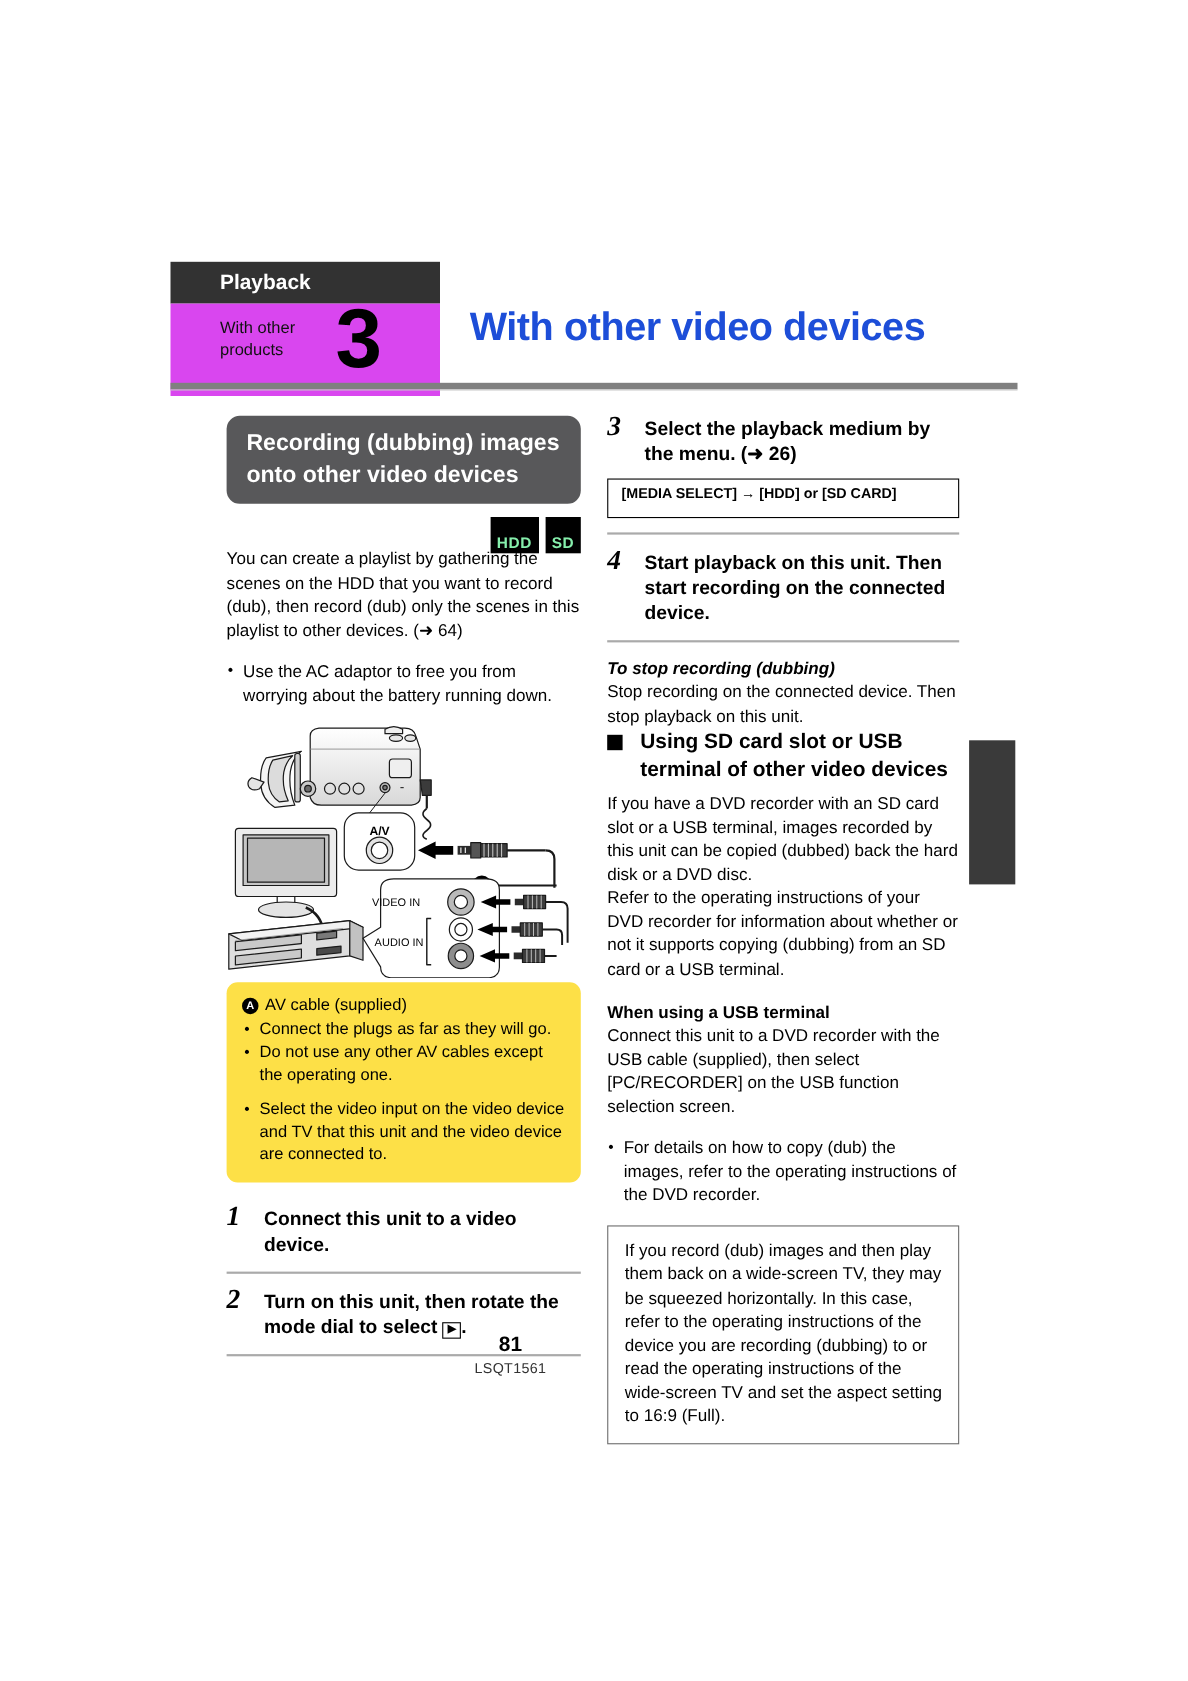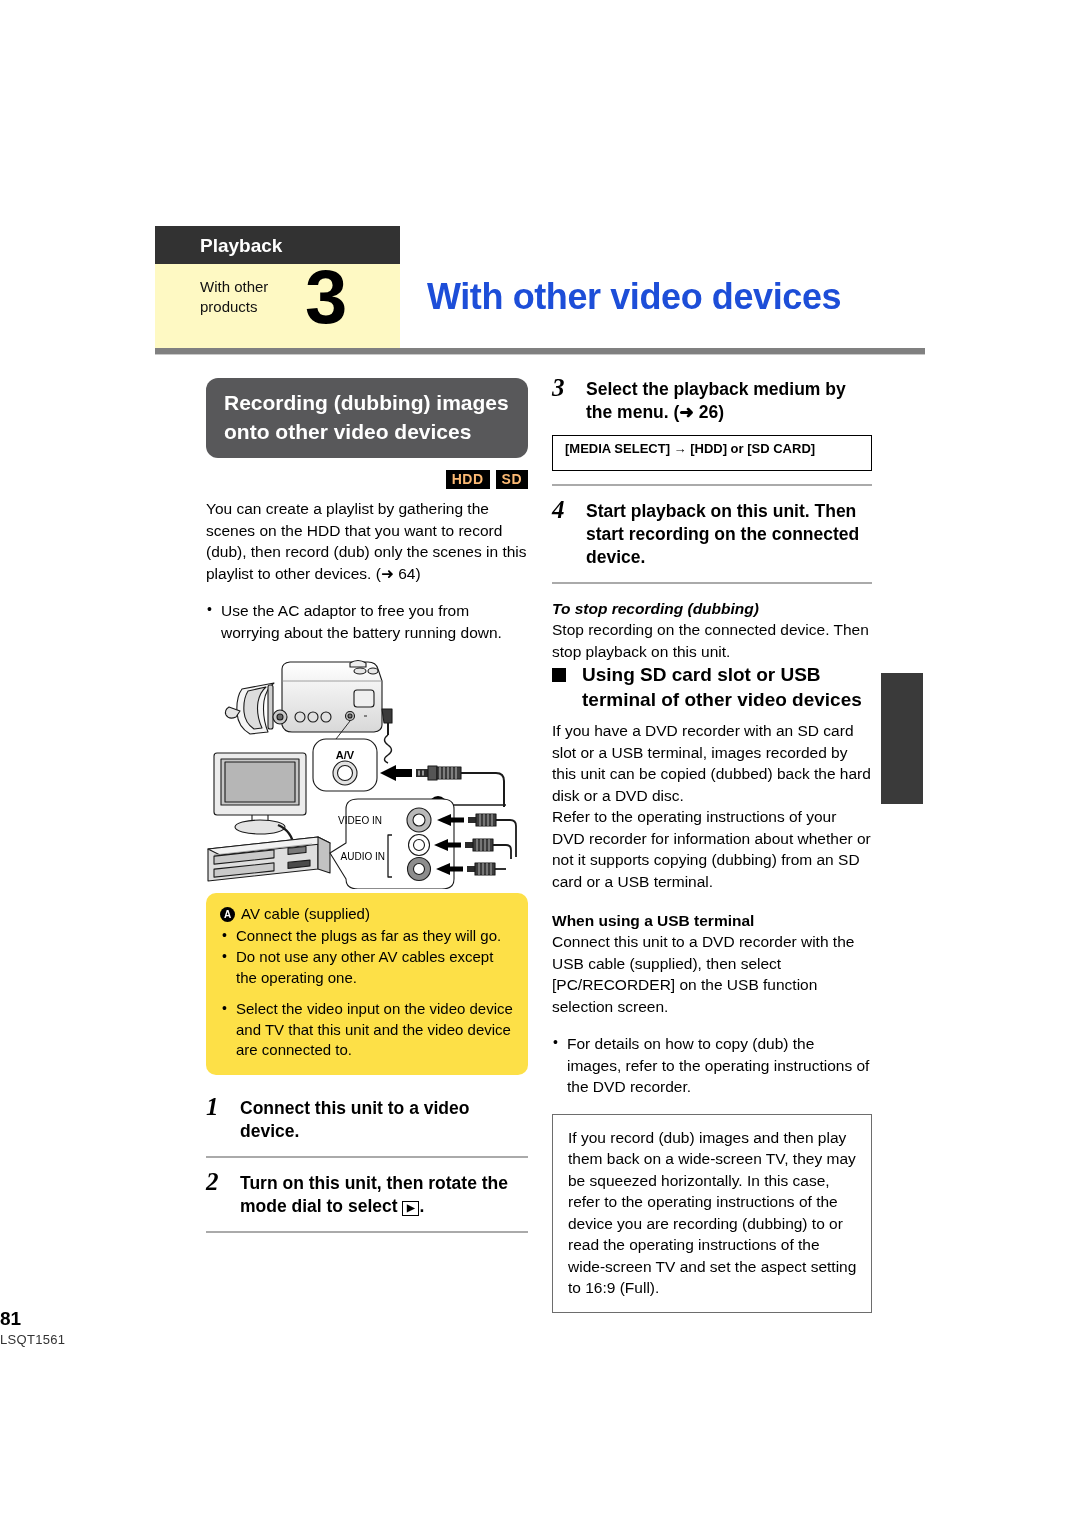--- a/index.html
+++ b/index.html
@@ -20,21 +20,21 @@
   #page-header {
     position: absolute;
     left: 155px;
     top: 226px;
     width: 770px;
     height: 125px;
   }
   #chapter-block {
     position: absolute;
     left: 0;
-    top: 0;
+    top: 12px;
     width: 245px;
     height: 122px;
   }
   #chapter-name-bar {
     position: absolute;
     left: 0; top: 0;
     width: 245px;
     height: 38px;
     background: #323232;
   }
@@ -46,21 +46,21 @@
     font-size: 19px;
     font-weight: bold;
     letter-spacing: 0px;
   }
   #section-band {
     position: absolute;
     left: 0;
     top: 38px;
     width: 245px;
     height: 84px;
-    background: #fef9c3;
+    background: #d946ef;
   }
   #section-label {
     position: absolute;
     left: 45px;
     top: 13px;
     font-size: 15px;
     line-height: 20px;
     color: #111111;
   }
   #section-number {
@@ -134,25 +134,25 @@
 
   
   #media-badges {
     margin-top: 12px;
     text-align: right;
     height: 20px;
   }
   .media-badge {
     display: inline-block;
     background: #000000;
-    color: #fdba74;
+    color: #86efac;
     font-size: 14px;
     font-weight: bold;
     letter-spacing: 0.5px;
-    padding: 2px 6px 3px 6px;
+    padding: 16px 6px 3px 6px;
     margin-left: 6px;
     line-height: 14px;
     vertical-align: middle;
   }
 
   
   .body-text {
     font-size: 15.5px;
     line-height: 21.5px;
     margin-top: 8px;
@@ -306,23 +306,23 @@
     margin-top: 14px;
     width: 322px;
     height: 232px;
     position: relative;
   }
 
   
   #footer {
     position: absolute;
     left: 0;
-    top: 1308px;
+    top: 1212px;
     width: 928px;
-    text-align: left;
+    text-align: center;
   }
   #page-number {
     font-size: 19px;
     font-weight: bold;
     color: #000000;
   }
   #doc-code {
     font-size: 13px;
     color: #333333;
     margin-top: 2px;

